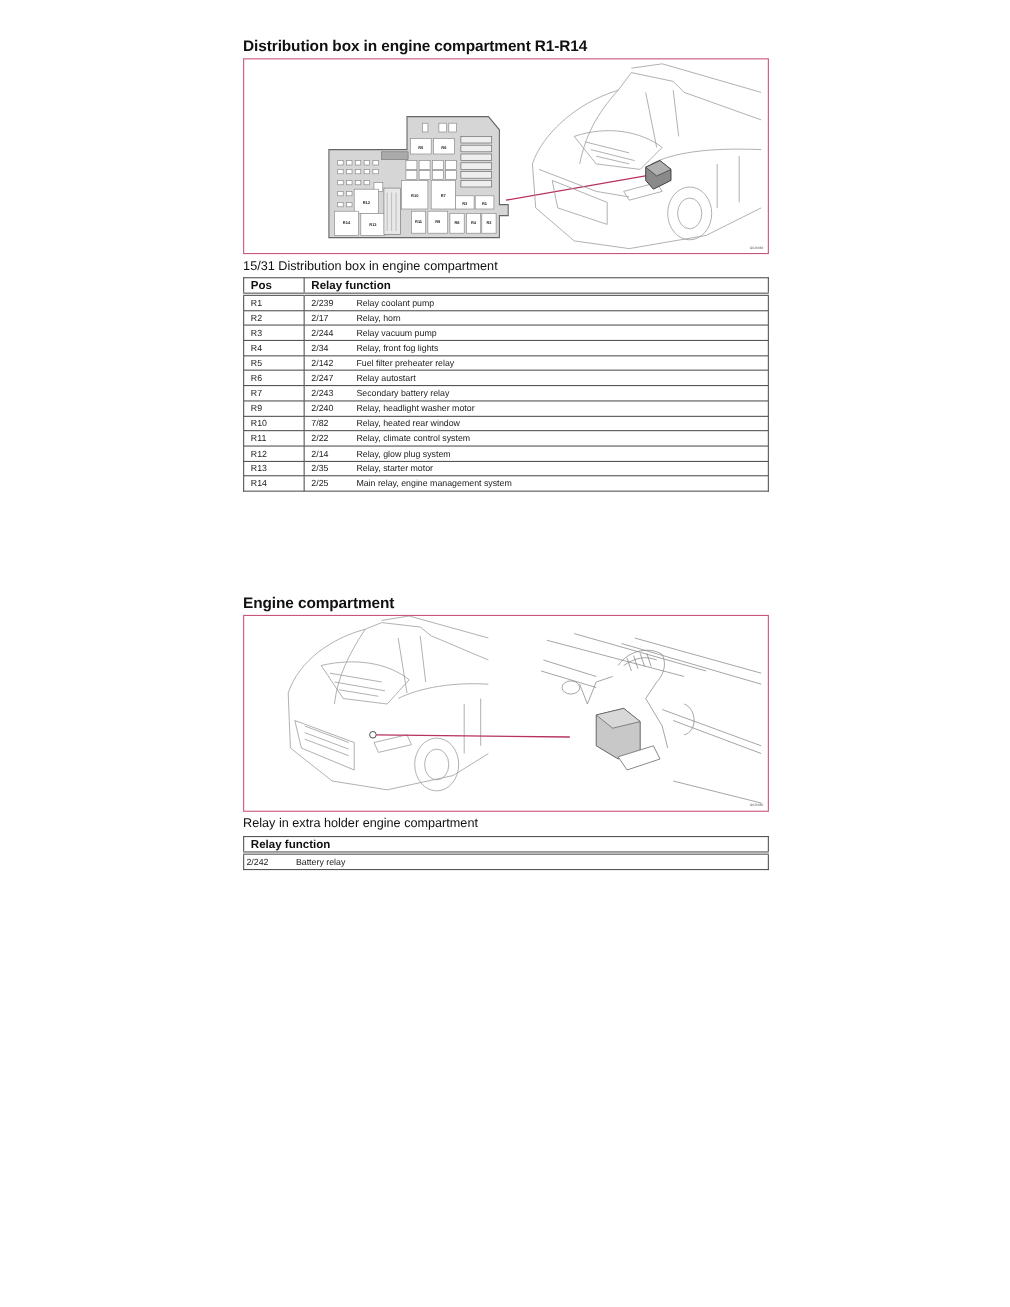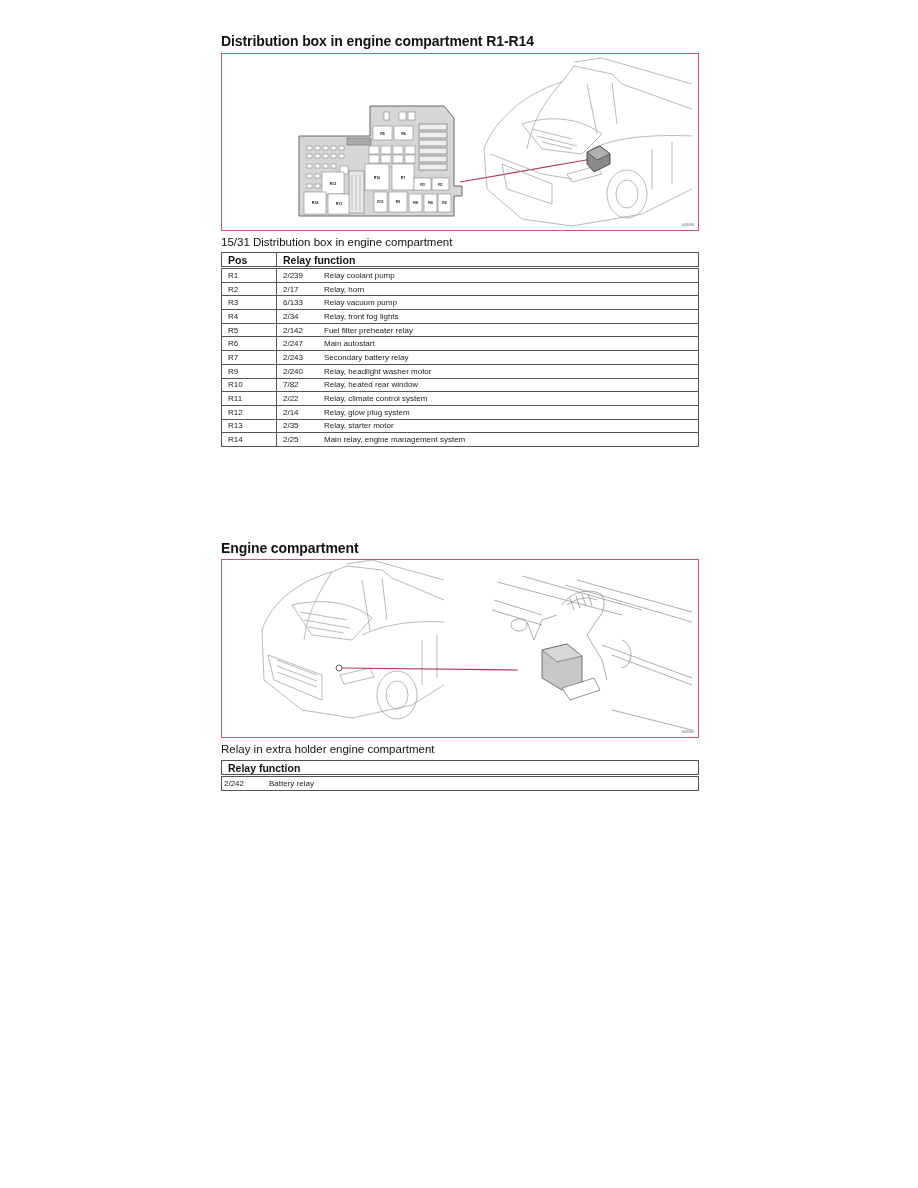--- a/index.html
+++ b/index.html
@@ -152,33 +152,33 @@
     <tr>
         <td class="pos">R1</td>
         <td><span class="code">2/239</span><span>Relay coolant pump</span></td>
       </tr>
     <tr>
         <td class="pos">R2</td>
         <td><span class="code">2/17</span><span>Relay, horn</span></td>
       </tr>
     <tr>
         <td class="pos">R3</td>
-        <td><span class="code">6/133</span><span>Relay vacuum pump</span></td>
+        <td><span class="code">2/244</span><span>Relay vacuum pump</span></td>
       </tr>
     <tr>
         <td class="pos">R4</td>
         <td><span class="code">2/34</span><span>Relay, front fog lights</span></td>
       </tr>
     <tr>
         <td class="pos">R5</td>
         <td><span class="code">2/142</span><span>Fuel filter preheater relay</span></td>
       </tr>
     <tr>
         <td class="pos">R6</td>
-        <td><span class="code">2/247</span><span>Main autostart</span></td>
+        <td><span class="code">2/247</span><span>Relay autostart</span></td>
       </tr>
     <tr>
         <td class="pos">R7</td>
         <td><span class="code">2/243</span><span>Secondary battery relay</span></td>
       </tr>
     <tr>
         <td class="pos">R9</td>
         <td><span class="code">2/240</span><span>Relay, headlight washer motor</span></td>
       </tr>
     <tr>

